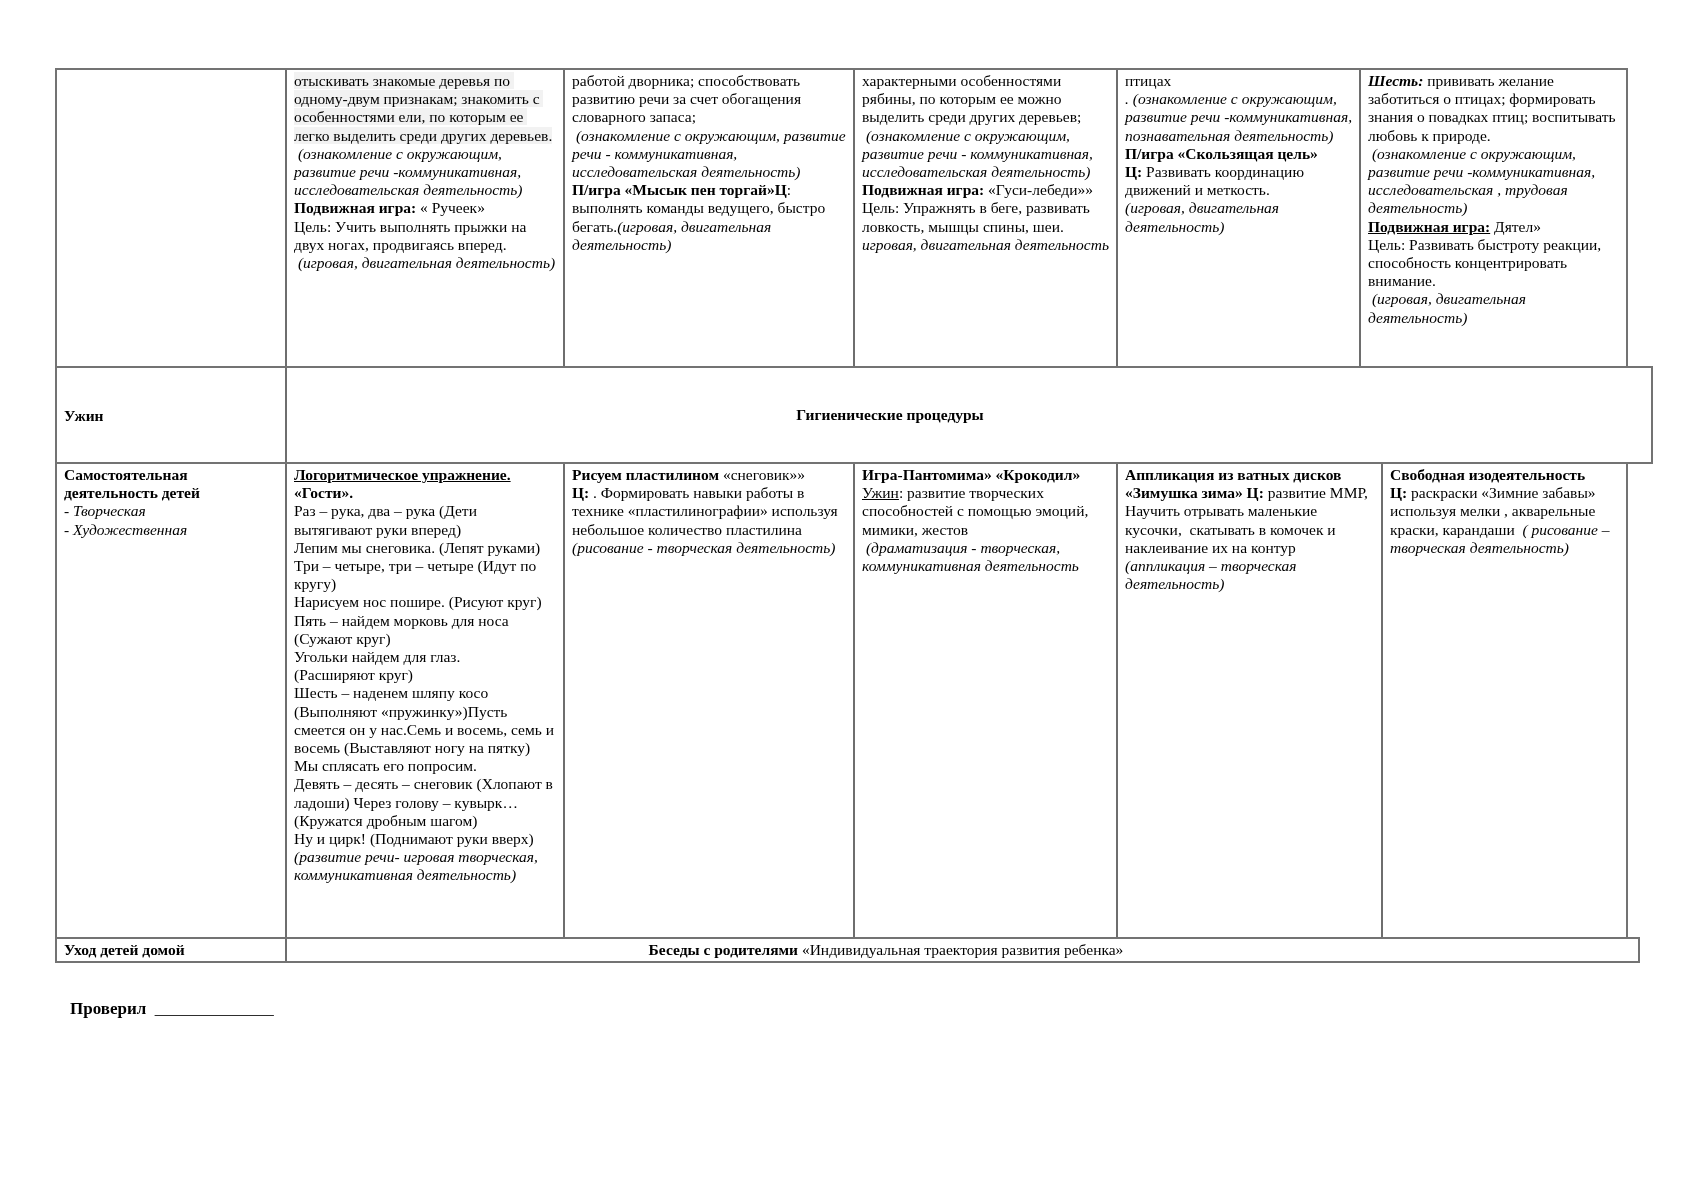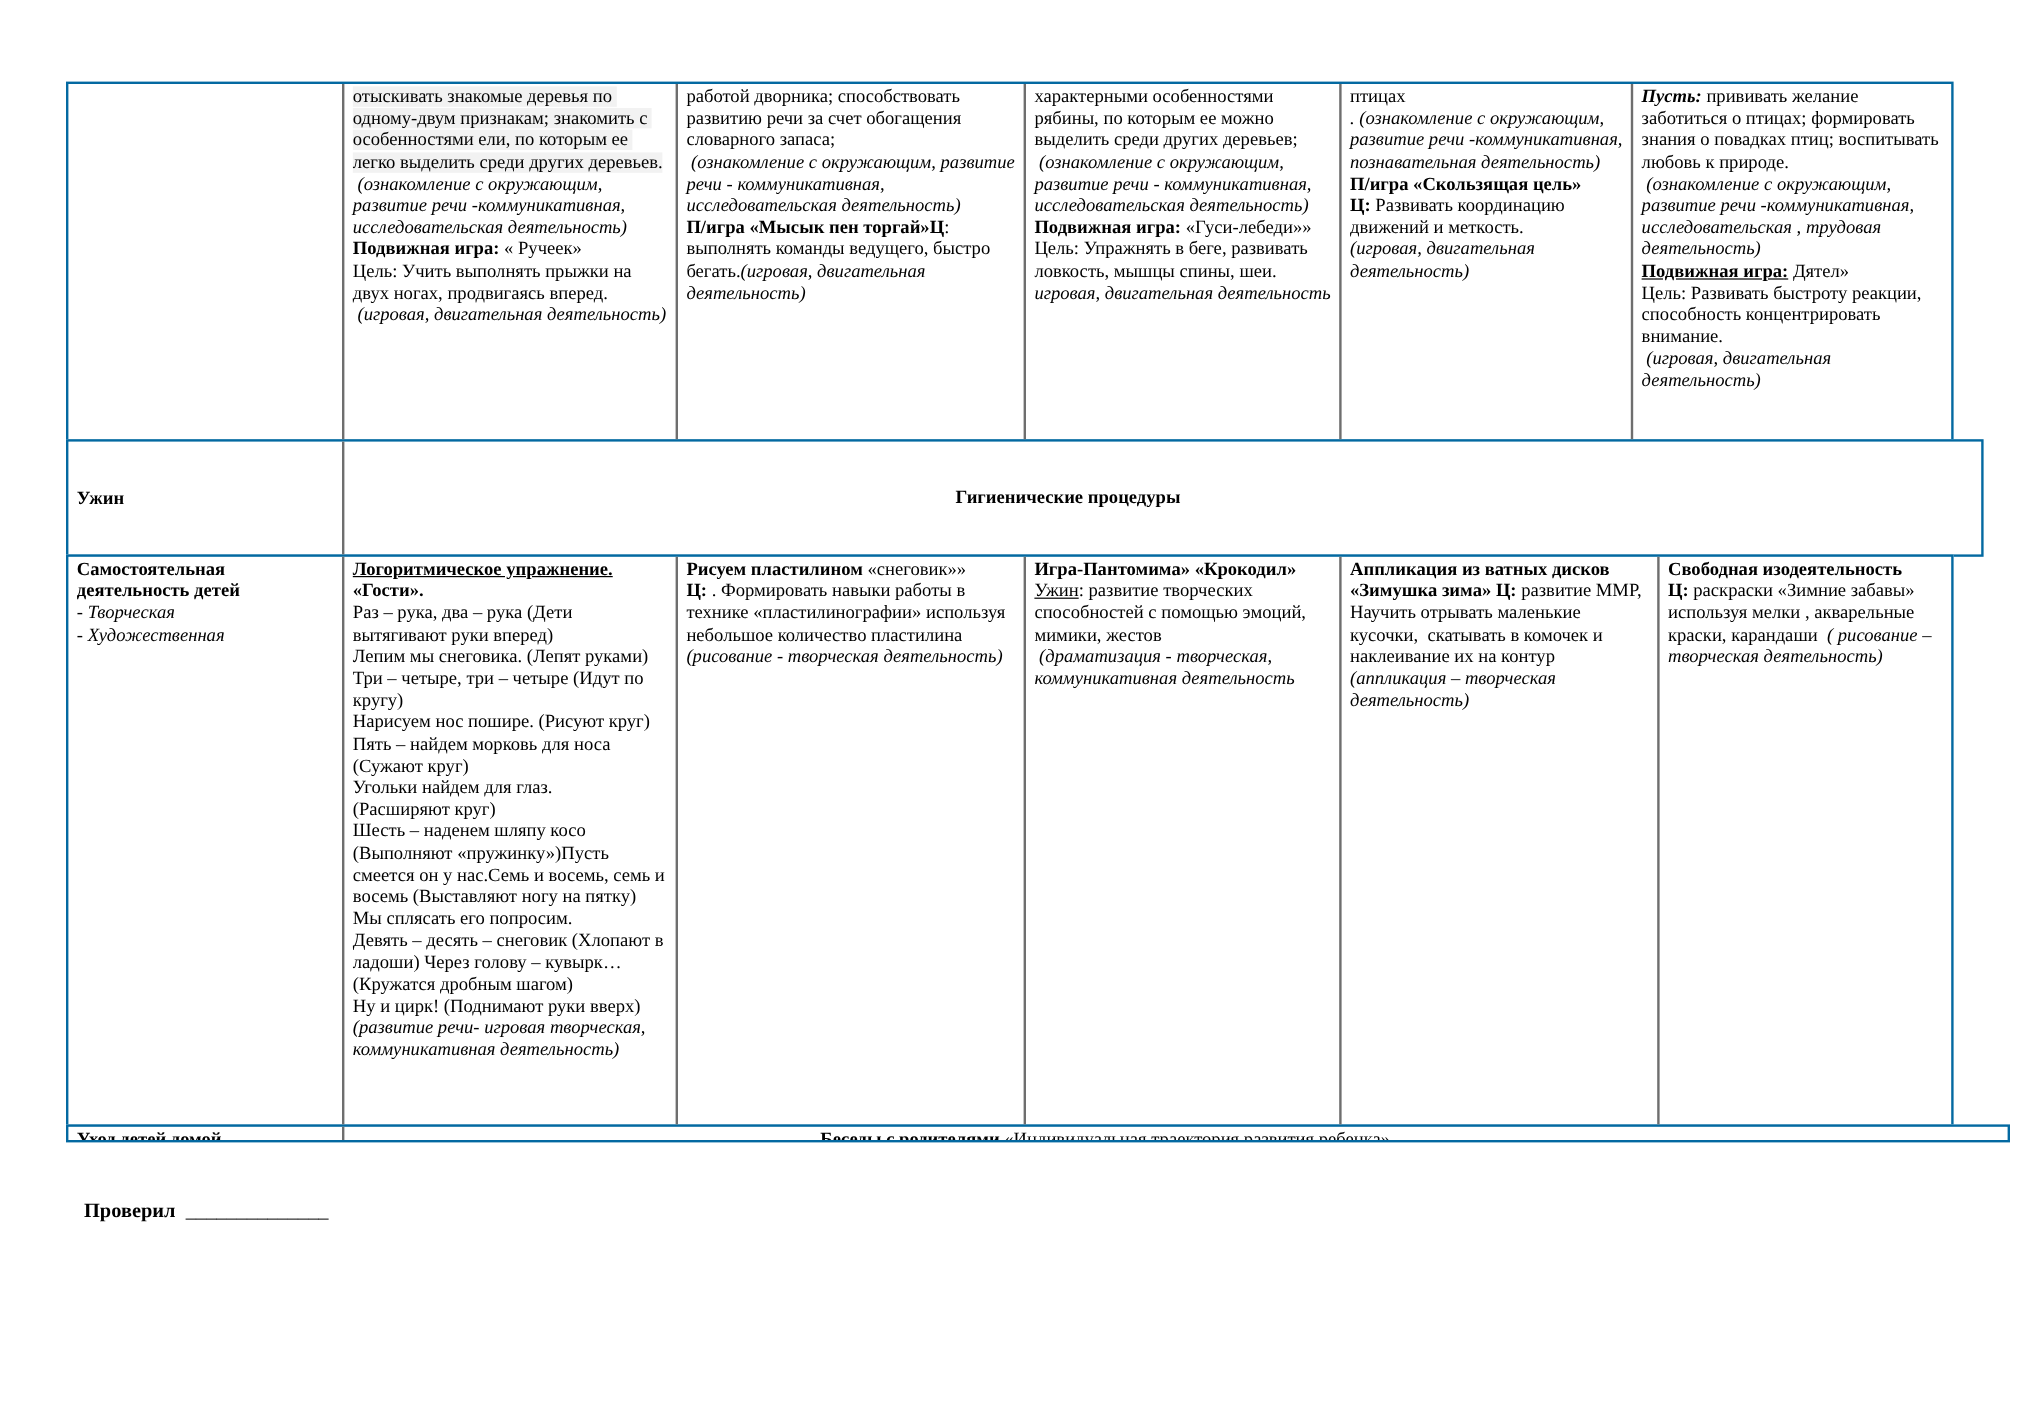--- a/index.html
+++ b/index.html
@@ -6,36 +6,36 @@
   body{
     width:1683px;height:1190px;
     font-family:"Liberation Serif","DejaVu Serif",serif;
     font-size:15.5px;line-height:18.2px;color:#000;
     -webkit-font-smoothing:antialiased;
   }
   .sheet{position:relative;width:1683px;height:1190px;background:#fff;overflow:hidden;}
   .tbl{position:absolute;left:55px;top:68px;}
   .sec{
     display:flex;width:max-content;box-sizing:border-box;
-    border:2px solid #0369a1;background:#fff;
+    border:2px solid #737373;background:#fff;
   }
   .sec + .sec{margin-top:-2px;}
   .cell{
     box-sizing:border-box;border-right:2px solid #6e6e6e;
     padding:2px 5px 0 7px;white-space:pre-wrap;overflow:hidden;
   }
   .cell:last-child{border-right:none;}
   .vc{display:flex;align-items:center;}
   
   .w-label{width:230px;}
   .wa2{width:278px;} .wa3{width:290px;} .wa4{width:263px;} .wa5{width:243px;} .wa6{width:265px;}
   .w-wide{width:1364px;}
   .w-wide-s{width:1351px;}
   
-  .secA{height:300px;} .secB{height:36px;} .secC{height:98px;} .secD{height:477px;} .secE{height:15px;gap:35px;}
+  .secA{height:300px;} .secB{height:36px;} .secC{height:98px;} .secD{height:477px;} .secE{height:26px;}
   
   .b{font-weight:bold;}
   .i{font-style:italic;}
   .bi{font-weight:bold;font-style:italic;}
   .bu{font-weight:bold;text-decoration:underline;}
   .u{text-decoration:underline;}
   .hl{background:#f2f2f2;}
   .lbl{font-weight:bold;}
   .ctr{text-align:center;padding-right:160px;}
   .dinner-line{line-height:18.2px;}
@@ -64,21 +64,21 @@
       <div class="cell wa4"><span>характерными особенностями рябины, по которым ее можно выделить среди других деревьев;
 </span><span class="i"> (ознакомление с окружающим, развитие речи - коммуникативная, исследовательская деятельность)
 </span><span class="b">Подвижная игра:</span><span> «Гуси-лебеди»»
 Цель: Упражнять в беге, развивать ловкость, мышцы спины, шеи.
 </span><span class="i">игровая, двигательная деятельность</span></div>
       <div class="cell wa5"><span>птицах
 </span><span class="i">. (ознакомление с окружающим, развитие речи -коммуникативная, познавательная деятельность)
 </span><span class="b">П/игра «Скользящая цель»
 </span><span class="b">Ц:</span><span> Развивать координацию движений и меткость.
 </span><span class="i">(игровая, двигательная деятельность)</span></div>
-      <div class="cell wa6"><span class="bi">Пусть:</span><span> прививать желание заботиться о птицах; формировать знания о повадках птиц; воспитывать любовь к природе.
+      <div class="cell wa6"><span class="bi">Шесть:</span><span> прививать желание заботиться о птицах; формировать знания о повадках птиц; воспитывать любовь к природе.
 </span><span class="i"> (ознакомление с окружающим, развитие речи -коммуникативная, исследовательская , трудовая деятельность)
 </span><span class="bu">Подвижная игра:</span><span> Дятел»
 Цель: Развивать быстроту реакции, способность концентрировать внимание.
 </span><span class="i"> (игровая, двигательная деятельность)</span></div>
     </div>
 
 
     <div class="sec secC">
       <div class="cell w-label lbl vc">Ужин</div>
       <div class="cell w-wide">

